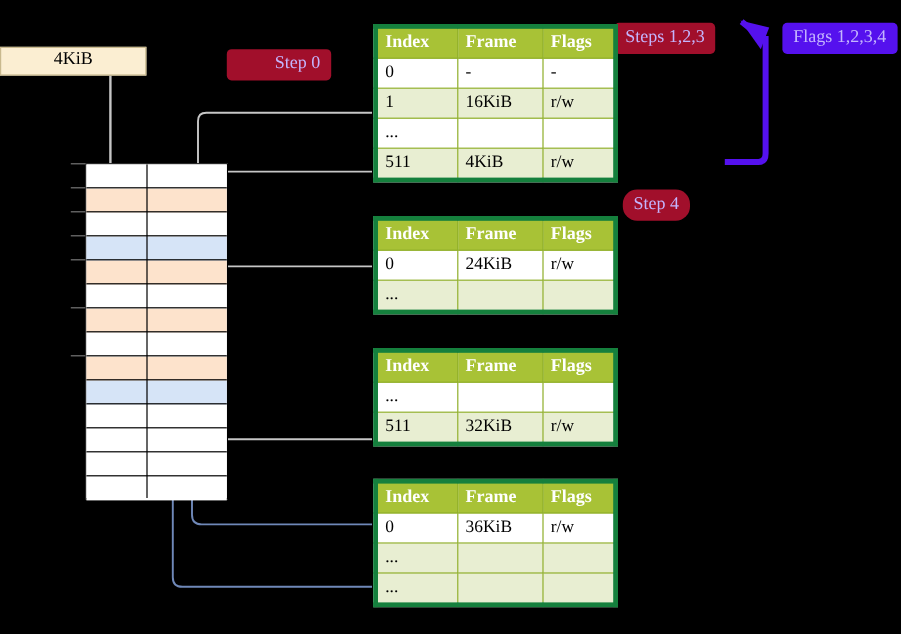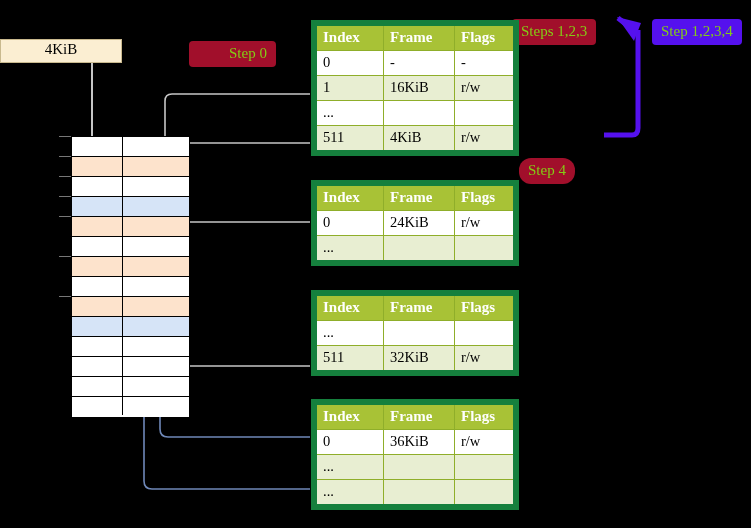--- a/index.html
+++ b/index.html
@@ -6,21 +6,21 @@
   body{
     width:751px;height:528px;position:relative;overflow:hidden;
     font-family:"Liberation Serif", serif;
     color:#000;
   }
   .stage{position:absolute;left:0;top:0;width:751px;height:528px;}
 
   
   .badge{
     position:absolute;
-    color:#84cc16;
+    color:#c4b5fd;
     font-size:15px;
     line-height:1;
     padding:5px 9px 6px 9px;
     border-radius:4px;
     white-space:nowrap;
     font-family:"Liberation Serif", serif;
   }
   .badge.red{background:#a10f2b;}
   .badge.violet{background:#5511ee;}
 
@@ -34,21 +34,21 @@
     text-align:center;
     line-height:19px;
   }
 
   
   .ptable{
     position:absolute;
     border-collapse:collapse;
     background:#fff;
     font-size:14.5px;
-    border:6px solid #15803d;
+    border:4px solid #15803d;
   }
   .ptable th{
     background:#a8c236;
     color:#fff;
     font-weight:bold;
     text-align:left;
     padding:3px 6px 4px 6px;
     border:1px solid #8fae2a;
     font-size:15px;
   }
@@ -178,21 +178,21 @@
 
   <div class="badge red" style="left:519px;top:158px;border-radius:12px;">
     <span>Step 4</span>
   </div>
 
   <div class="badge red" style="left:512px;top:19px;">
     <span>Steps 1,2,3</span>
   </div>
 
   <div class="badge violet" style="left:652px;top:19px;">
-    <span>Step 1,2,3,4</span>
+    <span>Flags 1,2,3,4</span>
   </div>
 
   <table class="ptable" id="tbl0" style="left:311px;top:20px;">
       <thead>
         <tr>
           <th class="c-index">Index</th>
           <th class="c-frame">Frame</th>
           <th class="c-flags">Flags</th>
         </tr>
       </thead>

